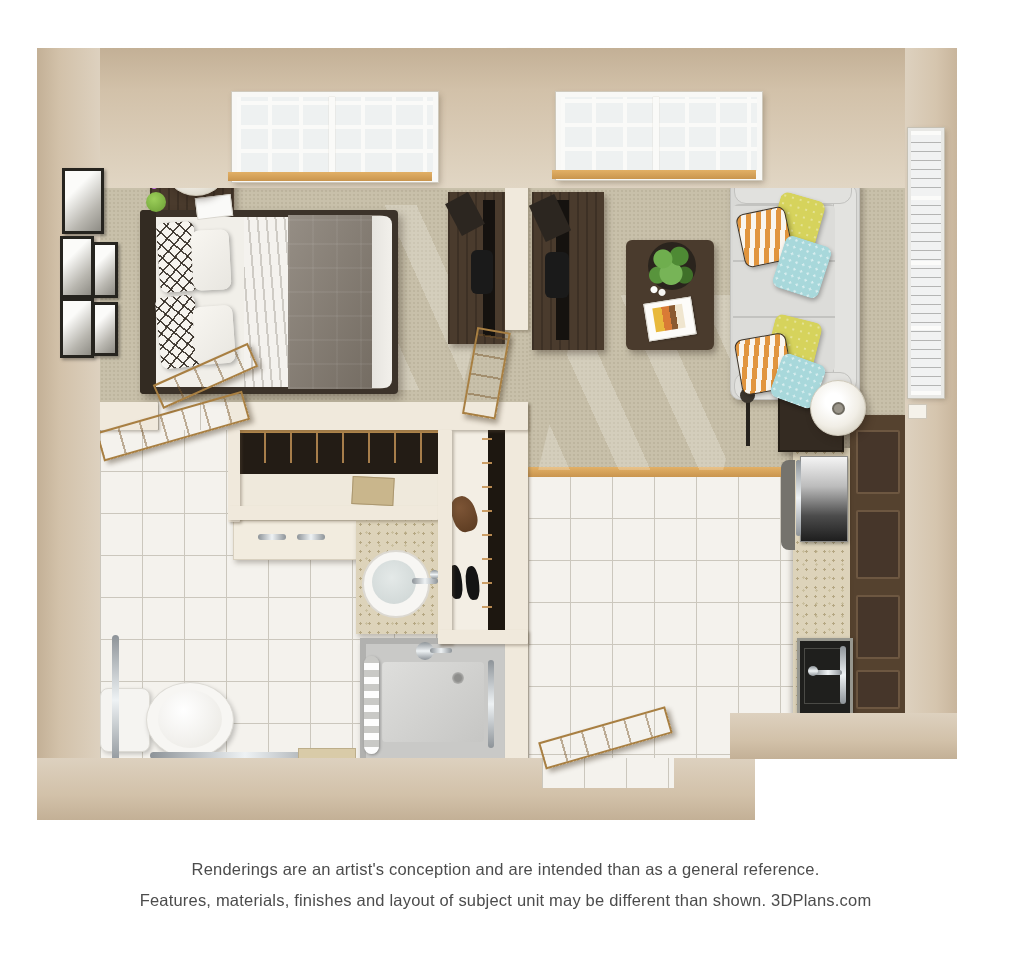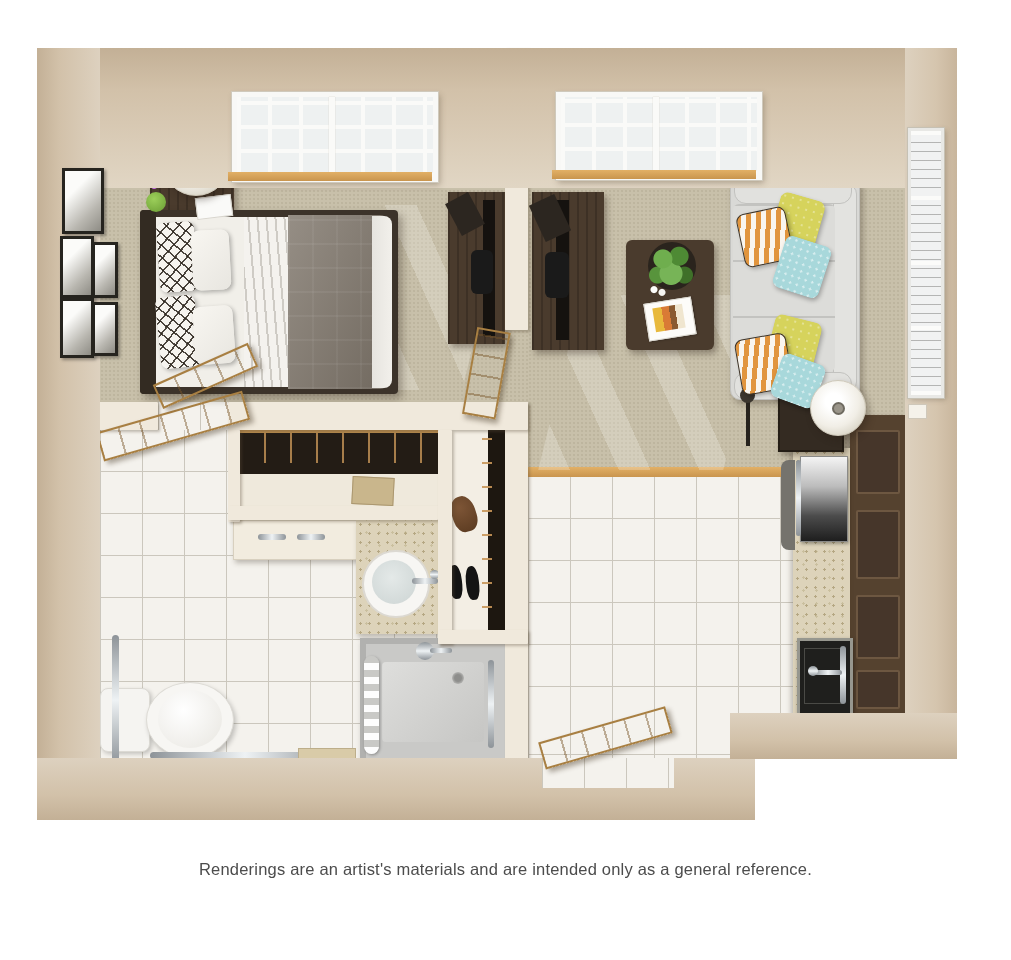--- a/index.html
+++ b/index.html
@@ -241,16 +241,17 @@
   </div>
   <div class="wood" style="left:228px;top:172px;width:204px;height:9px;z-index:55;"></div>
   <div class="window" style="left:556px;top:92px;width:196px;height:78px;">
     <div class="mullion" style="left:92px;"></div>
   </div>
   <div class="wood" style="left:552px;top:170px;width:204px;height:9px;z-index:55;"></div>
   <div class="tallwindow" style="left:908px;top:128px;width:30px;height:264px;"></div>
   <div class="abs" style="left:908px;top:404px;width:17px;height:13px;background:#f5f2ea;border:1px solid #cfc8ba;z-index:55;"></div>
 
   <div class="disclaimer">
-    <p>Renderings are an artist's materials and are intended only as a general reference.</p>
+    <p>Renderings are an artist's conception and are intended than as a general reference.</p>
+    <p>Features, materials, finishes and layout of subject unit may be different than shown. 3DPlans.com</p>
   </div>
 
 </div>
 
 </body></html>

